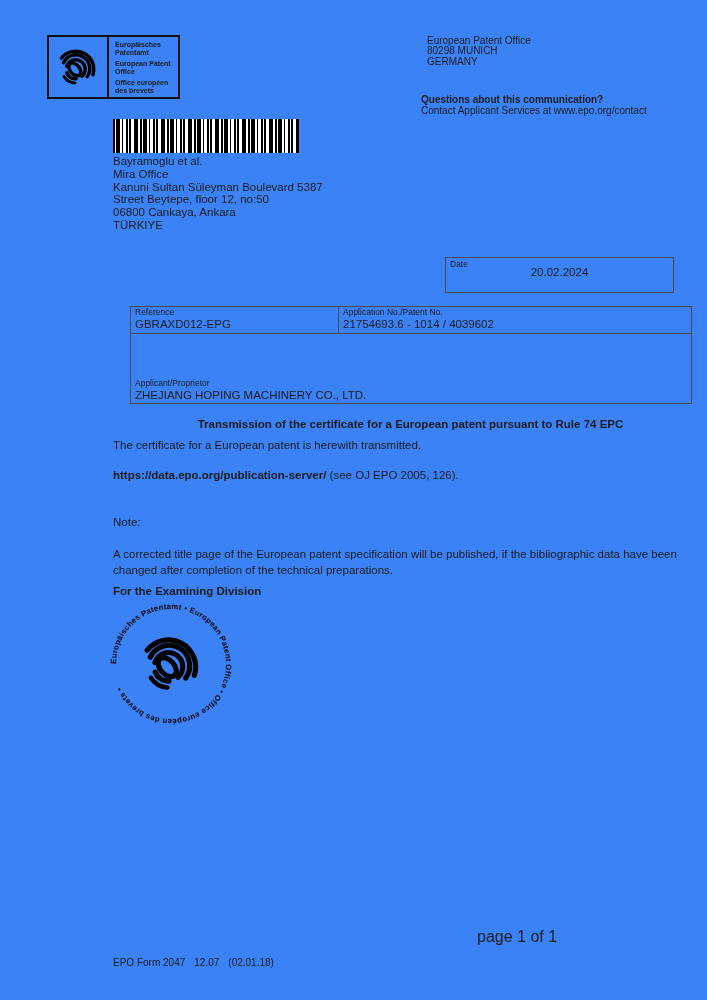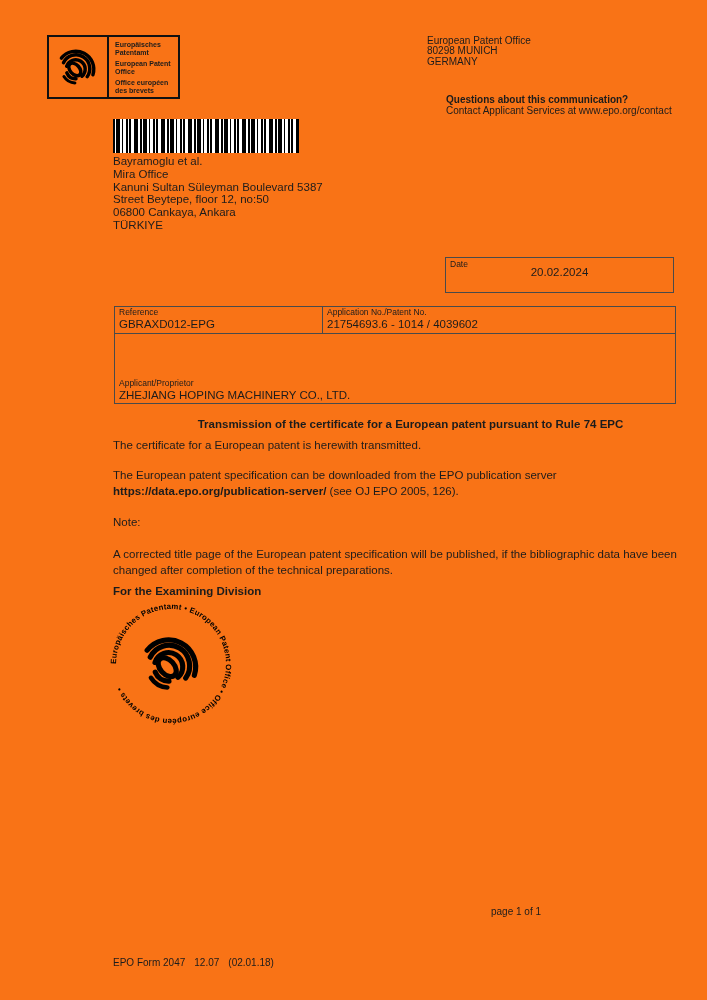--- a/index.html
+++ b/index.html
@@ -1,19 +1,19 @@
 <!DOCTYPE html>
 <html><head>
 <meta charset="utf-8">
 <style>
   * { margin:0; padding:0; box-sizing:border-box; }
   html,body { background:#ffffff; }
   .page {
     position:relative; width:707px; height:1000px; margin:0 auto;
-    background:#f97316; color:#1c1c1c;
+    background:#3b82f6; color:#1c1c1c;
     font-family:"Liberation Sans", sans-serif;
     overflow:hidden;
   }
   .abs { position:absolute; }
 
   
   .logo-box {
     left:47px; top:35px; width:133px; height:64px;
     border:2px solid #111; display:flex;
   }
@@ -22,21 +22,21 @@
     display:flex; align-items:center; justify-content:center;
   }
   .logo-box-right {
     flex:1; padding:4px 2px 0 6px;
     font-size:7px; font-weight:bold; line-height:7.6px;
   }
   .logo-box-right .org-name { margin-bottom:4px; }
 
   
   .office-address { left:427px; top:36px; font-size:10px; line-height:10.3px; }
-  .questions-block { left:446px; top:95px; font-size:10px; line-height:10.8px; }
+  .questions-block { left:421px; top:95px; font-size:10px; line-height:10.8px; }
   .questions-block .q-title { font-weight:bold; }
 
   
   .barcode {
     left:113px; top:119px; width:186px; height:34px;
     background:repeating-linear-gradient(90deg,
       #000 0 2px, #fff 2px 3px, #000 3px 7px, #fff 7px 9px,
       #000 9px 10px, #fff 10px 13px, #000 13px 15px, #fff 15px 16px,
       #000 16px 18px, #fff 18px 21px, #000 21px 25px, #fff 25px 27px);
   }
@@ -45,21 +45,21 @@
   
   .date-box {
     left:445px; top:257px; width:229px; height:36px;
     border:1px solid #4a4a4a;
   }
   .date-box .date-label { position:absolute; left:4px; top:1px; font-size:8.5px; }
   .date-box .date-value { margin-top:8px; text-align:center; font-size:11.5px; }
 
   
   .ref-table {
-    left:114px; top:306px; width:562px;
+    left:130px; top:306px; width:562px;
     border:1px solid #4a4a4a; font-size:11.5px;
   }
   .ref-row1 { display:flex; height:27px; border-bottom:1px solid #4a4a4a; }
   .cell { padding:1px 0 0 4px; }
   .cell-ref { width:208px; border-right:1px solid #4a4a4a; }
   .cell-app { flex:1; }
   .ref-row2 { height:25px; padding:1px 0 0 4px;margin-top:44px; }
   .cell-label { font-size:8.5px; line-height:9.5px; }
   .cell-value { font-size:11.5px; line-height:13px; }
 
@@ -71,21 +71,21 @@
   .note-block { left:113px; top:515px; width:595px; font-size:11.5px; line-height:15.3px; }
   .note-block .note-label { margin-bottom:17px; }
   .signoff { left:113px; top:575px; font-size:11.5px; font-weight:bold;margin-top:10px; }
 
   
   .seal { left:104px; top:597px; width:134px; height:134px; }
 
   
   .footer-left { left:113px; top:957px; font-size:10px; }
   .footer-left span { margin-right:9px; }
-  .footer-right { left:477px; top:906px; font-size:10px;margin-left:14px; }
+  .footer-right { left:477px; top:928px; font-size:16px; }
 
   svg { display:block; }
   .hidden-defs { position:absolute; width:0; height:0; overflow:hidden; }
 </style>
 </head>
 <body>
 
 <svg class="hidden-defs" aria-hidden="true">
   <defs>
     <symbol id="epo-swirl" viewBox="0 0 96 116">
@@ -156,21 +156,20 @@
     </div>
     <div class="ref-row2">
       <div class="cell-label">Applicant/Proprietor</div>
       <div class="cell-value">ZHEJIANG HOPING MACHINERY CO., LTD.</div>
     </div>
   </div>
 
   <div class="abs body-title">Transmission of the certificate for a European patent pursuant to Rule 74 EPC</div>
   <div class="abs body-p1">The certificate for a European patent is herewith transmitted.</div>
   <div class="abs body-p2">
-    <div>The European patent specification can be downloaded from the EPO publication server</div>
     <div><span class="url">https://data.epo.org/publication-server/</span><span> (see OJ EPO 2005, 126).</span></div>
   </div>
   <div class="abs note-block">
     <div class="note-label">Note:</div>
     <div>A corrected title page of the European patent specification will be published, if the bibliographic data have been changed after completion of the technical preparations.</div>
   </div>
   <div class="abs signoff">For the Examining Division</div>
 
   <svg class="abs seal" viewBox="0 0 134 134">
     <path id="sealTextPath" d="M 12 67 A 55 55 0 1 1 122 67 A 55 55 0 1 1 12 67" fill="none"></path>

